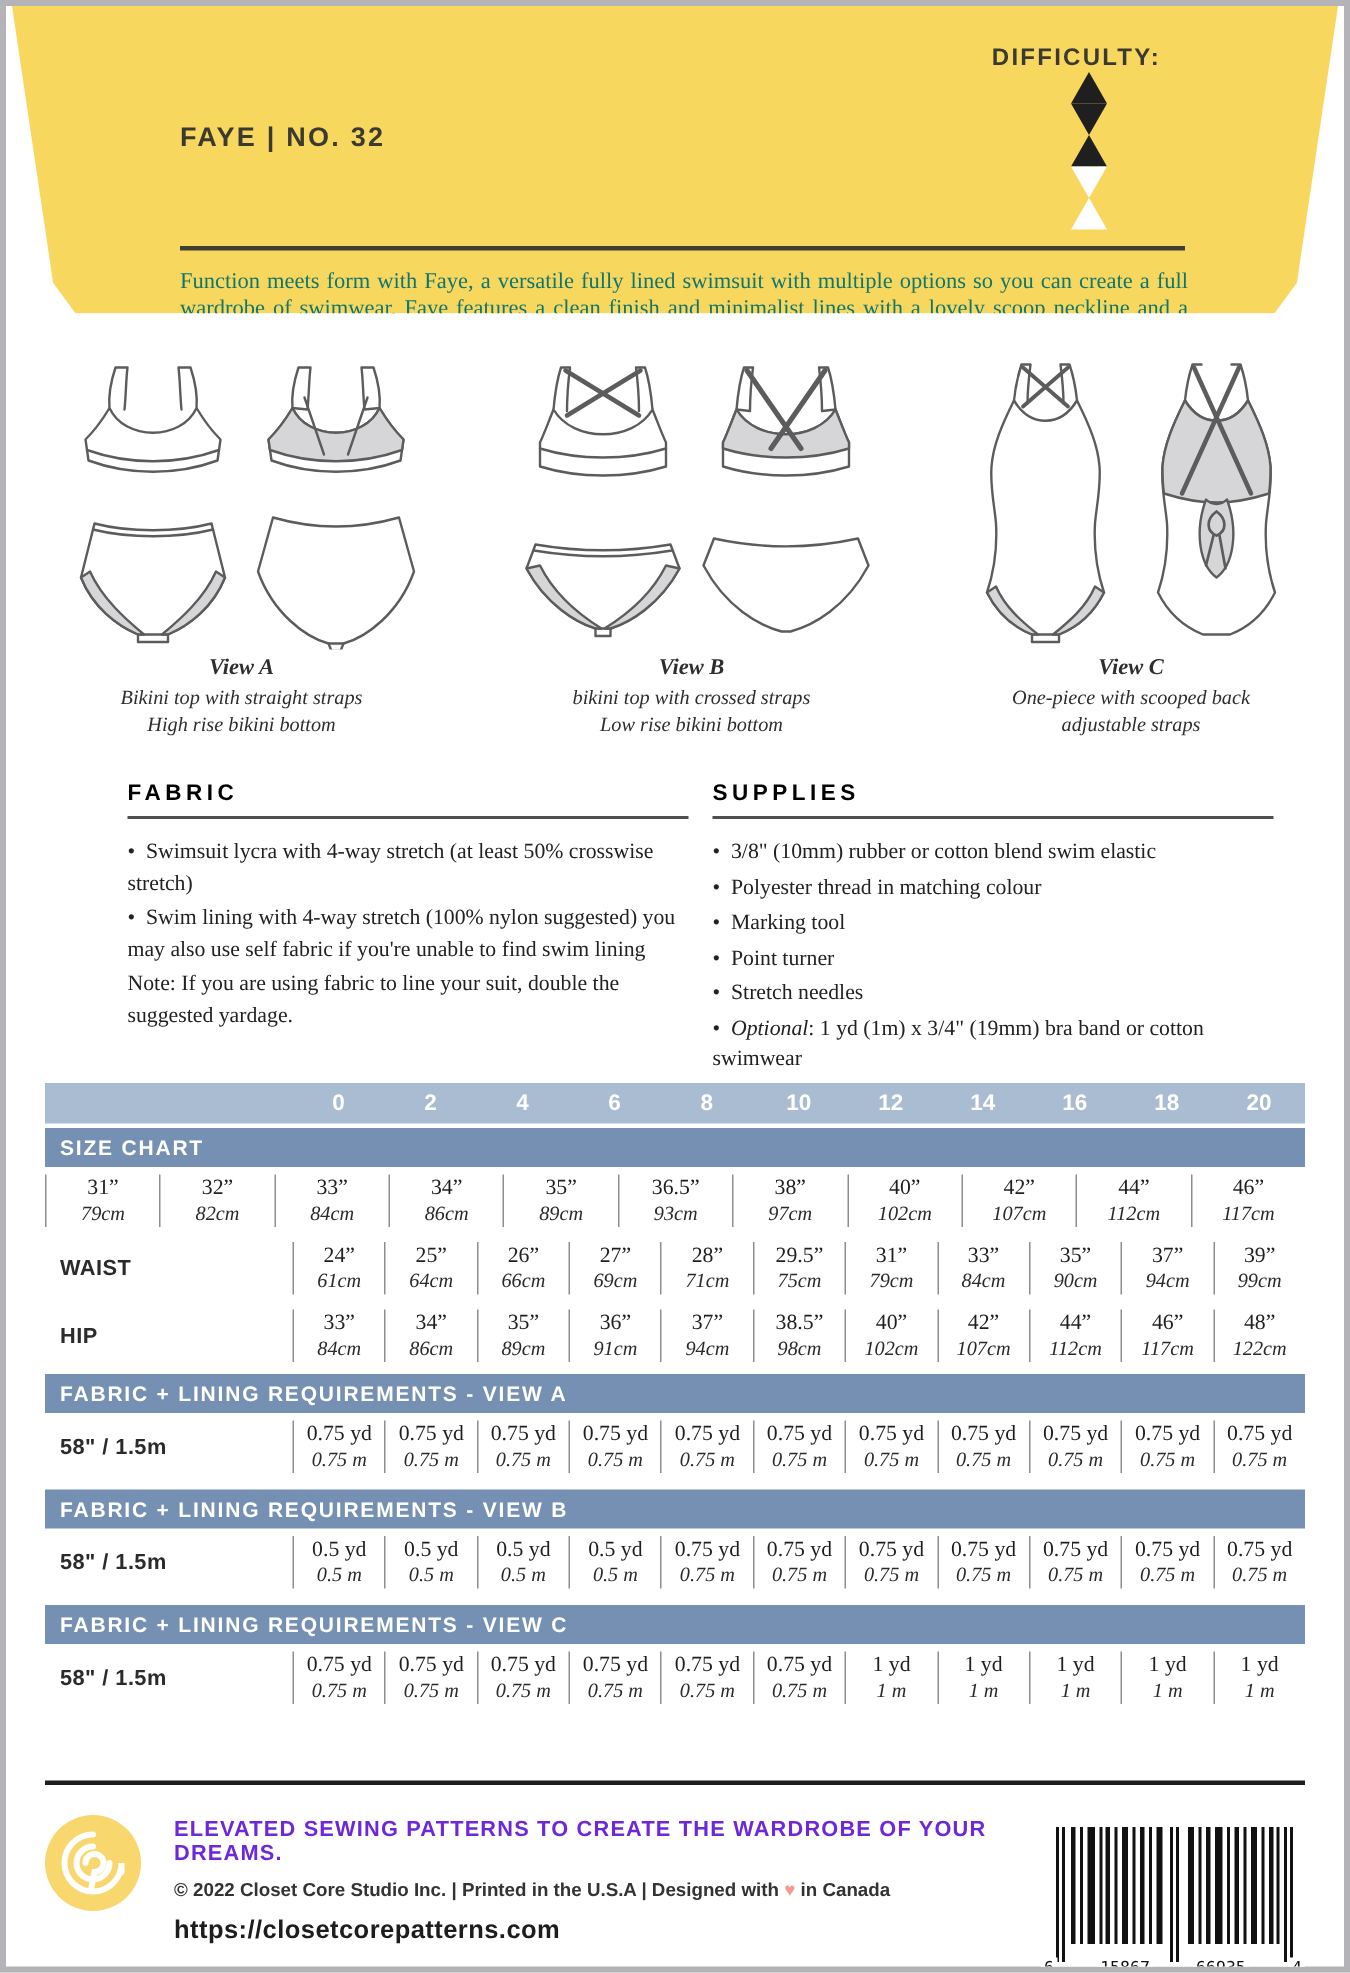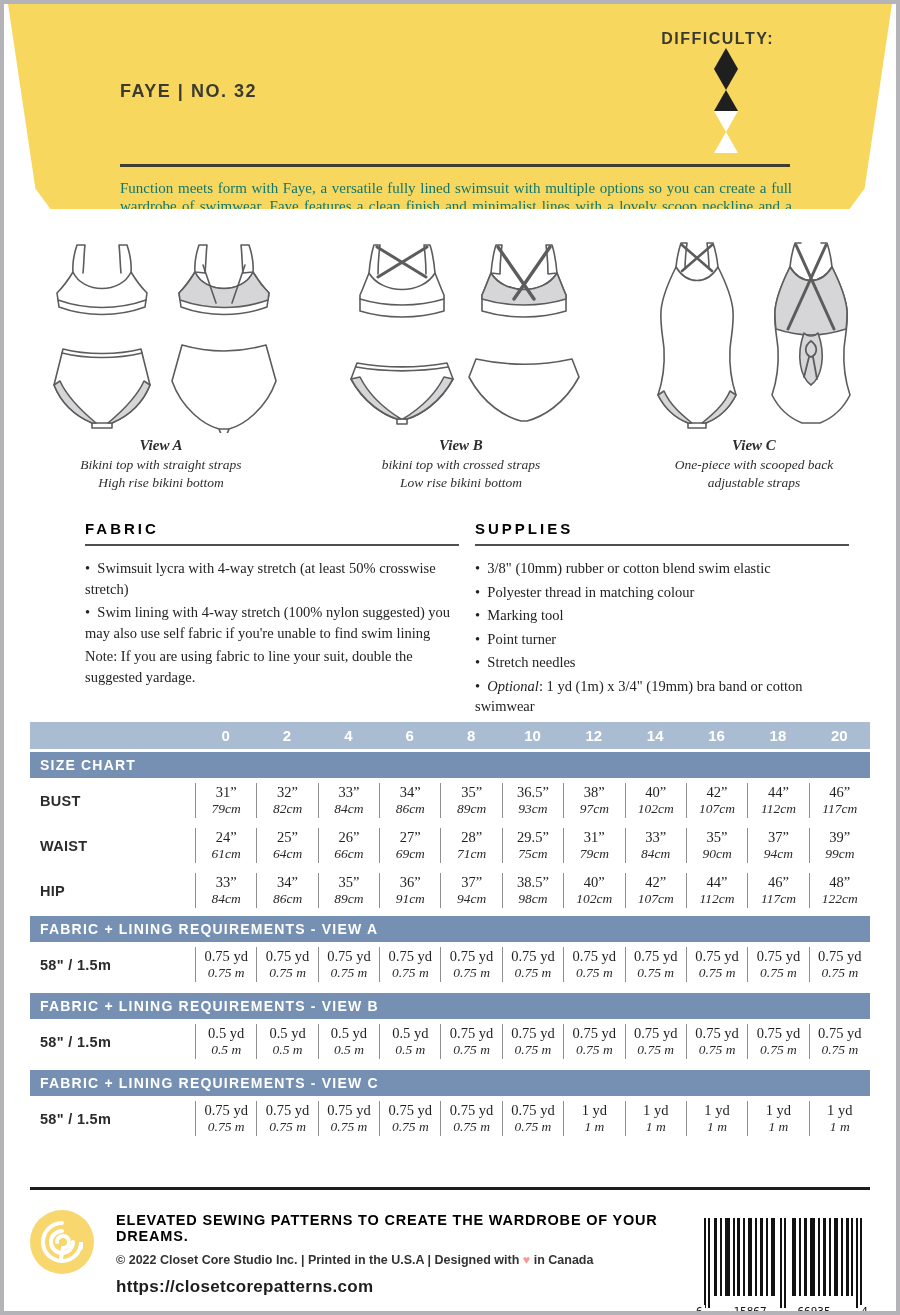--- a/index.html
+++ b/index.html
@@ -57,21 +57,21 @@
   .inch{font-size:14.5px;color:#1f1f1f;}
   .cm{font-size:13.5px;font-style:italic;color:#2a2a2a;}
   .req-row{margin-bottom:6px;}
 
   
   .footer{position:absolute;top:1183px;left:26px;width:840px;}
   .footer-rule{border-top:3px solid #1d1d1d;}
   .footer-flex{position:relative;margin-top:20px;display:flex;align-items:flex-start;}
   .logo{width:64px;height:64px;flex:0 0 64px;}
   .footer-text{margin-left:22px;width:560px;padding-top:2px;}
-  .tagline{font-size:14.5px;font-weight:bold;letter-spacing:.8px;color:#000000;}
+  .tagline{font-size:14.5px;font-weight:bold;letter-spacing:.8px;color:#6d28d9;}
   .copyright{font-size:12.5px;font-weight:bold;color:#333;margin-top:9px;}
   .heart{color:var(--pink,#F59A93);}
   .url{font-size:17px;font-weight:bold;color:#1d1d1d;margin-top:10px;letter-spacing:.3px;}
   .barcode{position:absolute;right:0;top:8px;width:176px;height:100px;background:#fff;}
   .bdigits{position:absolute;bottom:0;left:0;right:0;display:flex;justify-content:space-between;
            font-family:"DejaVu Sans Mono",monospace;font-size:11px;color:#111;}
   .bdigits .grp{background:#fff;padding:0 2px;}
 </style>
 </head>
 <body>
@@ -231,21 +231,20 @@
         <div class="hcell">10</div>
         <div class="hcell">12</div>
         <div class="hcell">14</div>
         <div class="hcell">16</div>
         <div class="hcell">18</div>
         <div class="hcell">20</div>
       </div>
     <div class="bar">SIZE CHART</div>
     <div>
         <div class="m-row">
-          <div class="row-label">BUST</div>
           <div class="cell">
             <div class="inch">31”</div>
             <div class="cm">79cm</div>
           </div>
           <div class="cell">
             <div class="inch">32”</div>
             <div class="cm">82cm</div>
           </div>
           <div class="cell">
             <div class="inch">33”</div>

